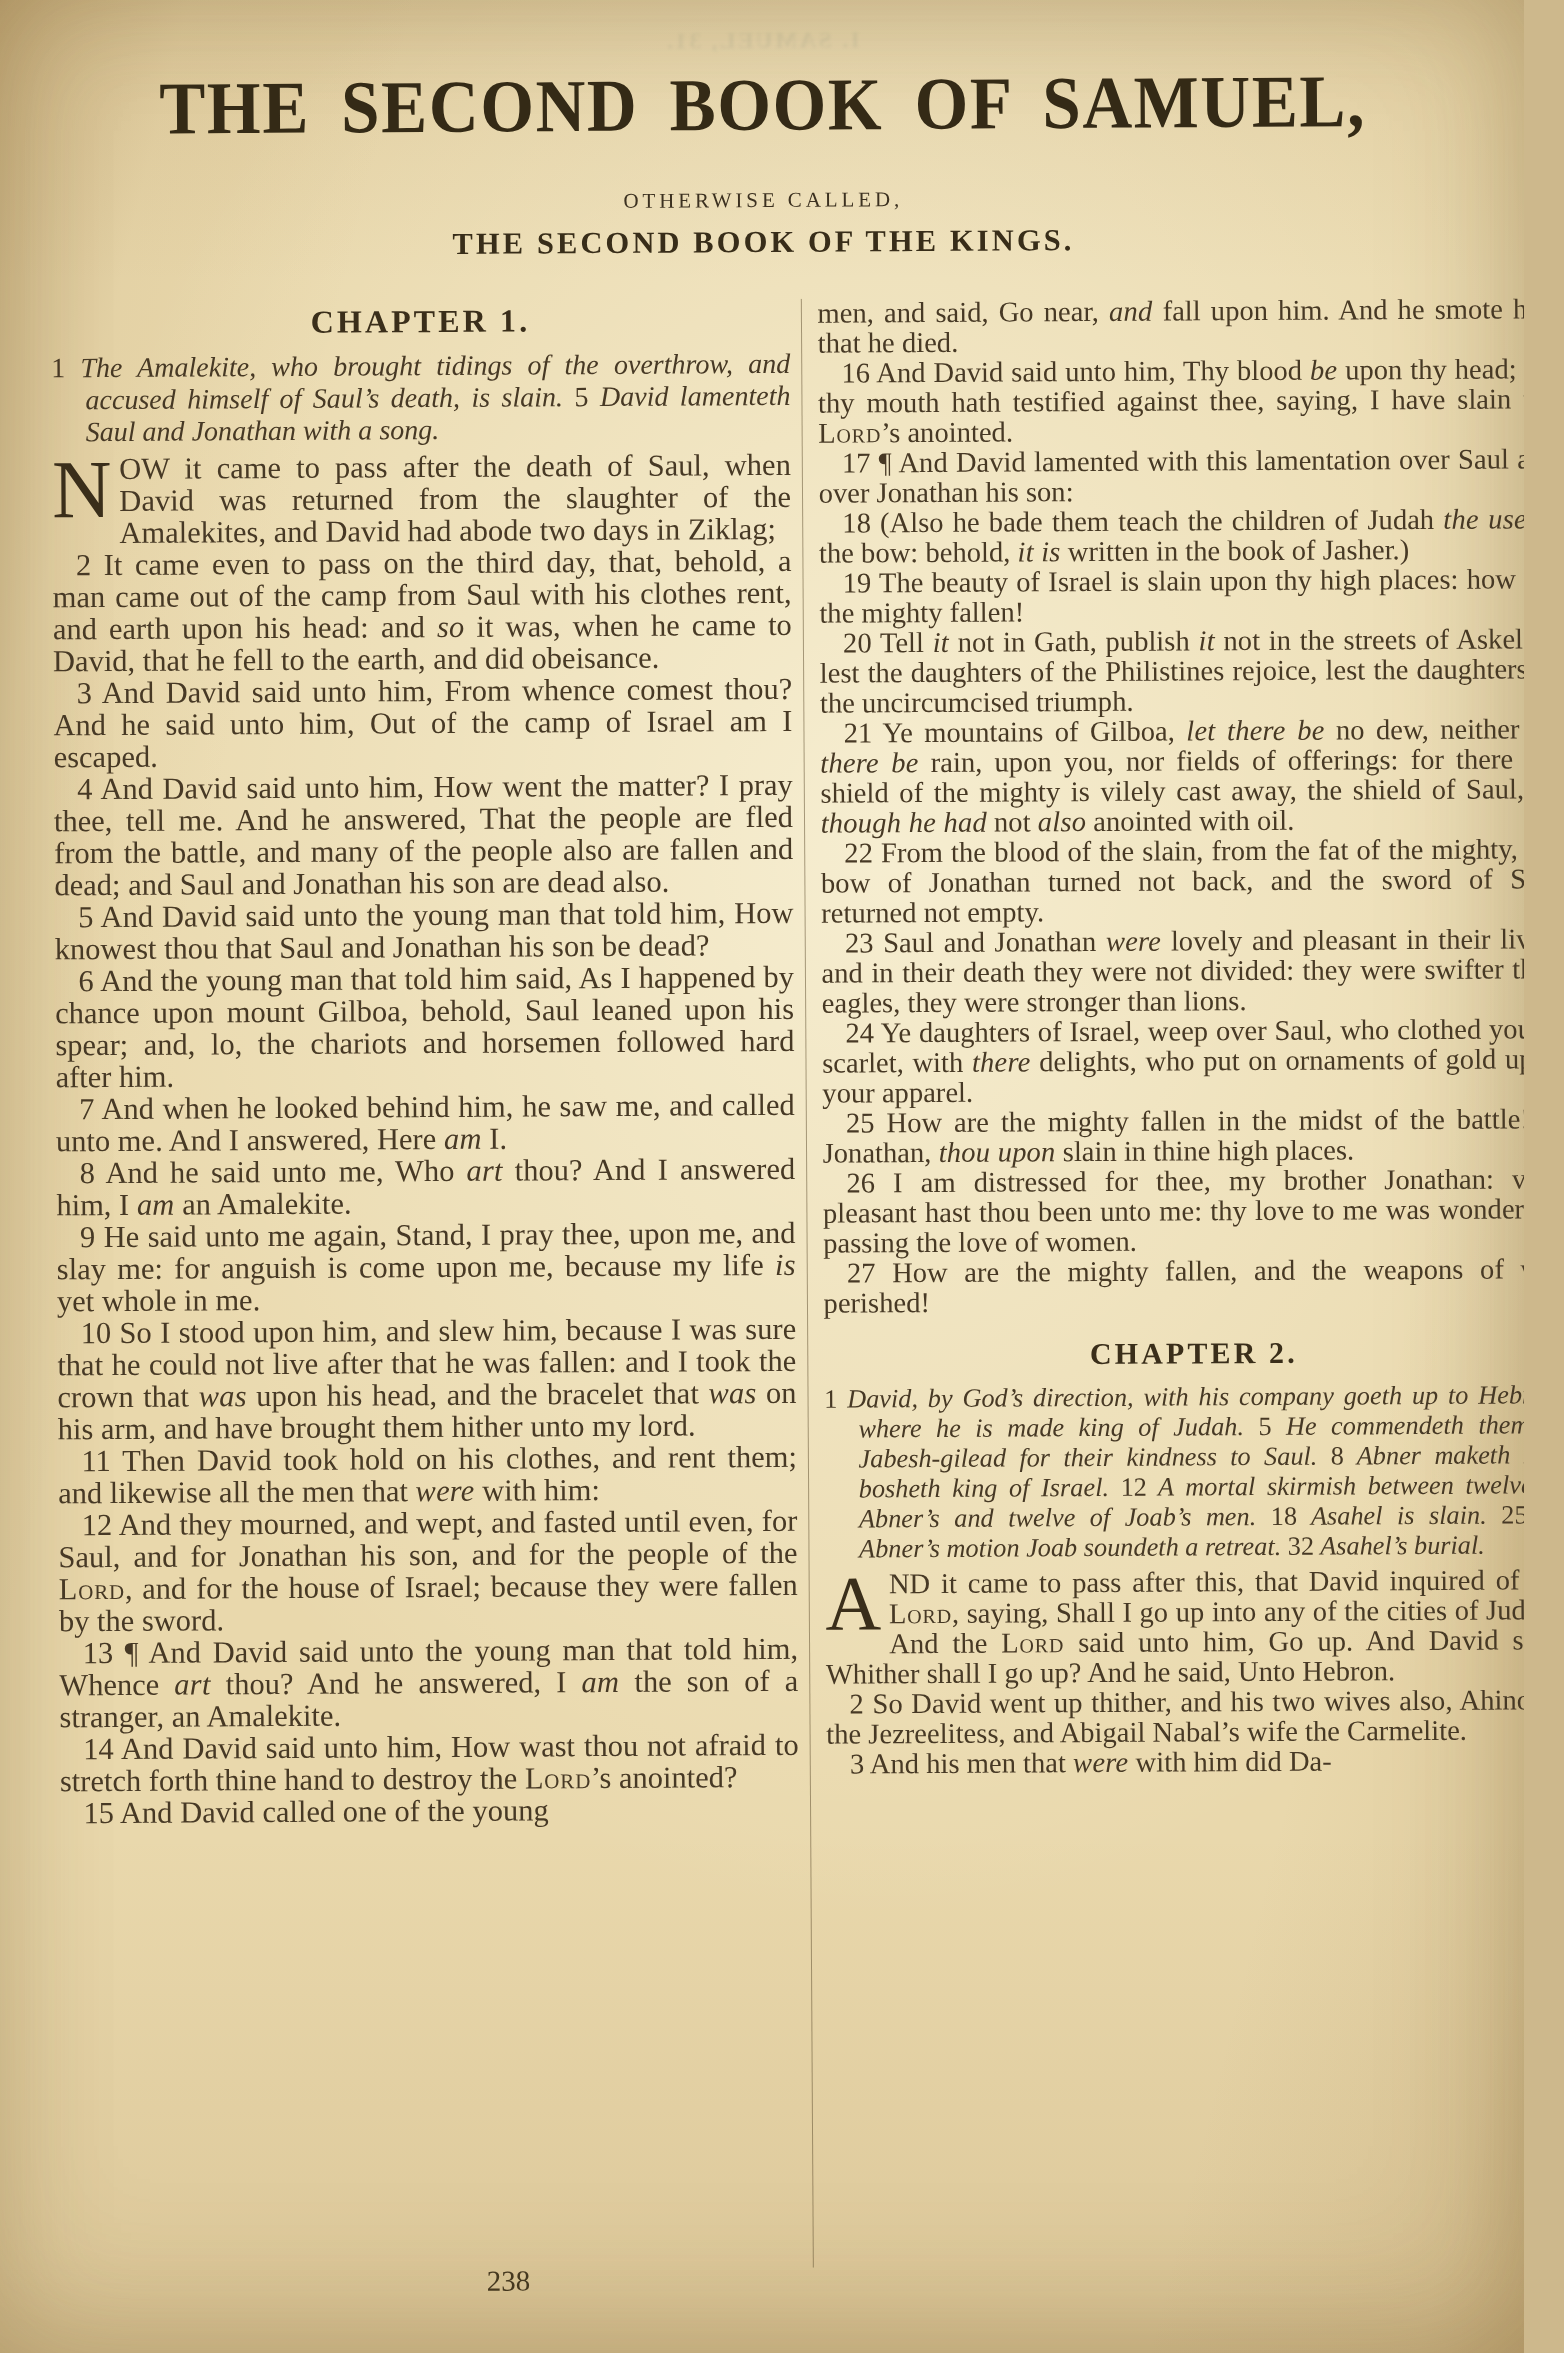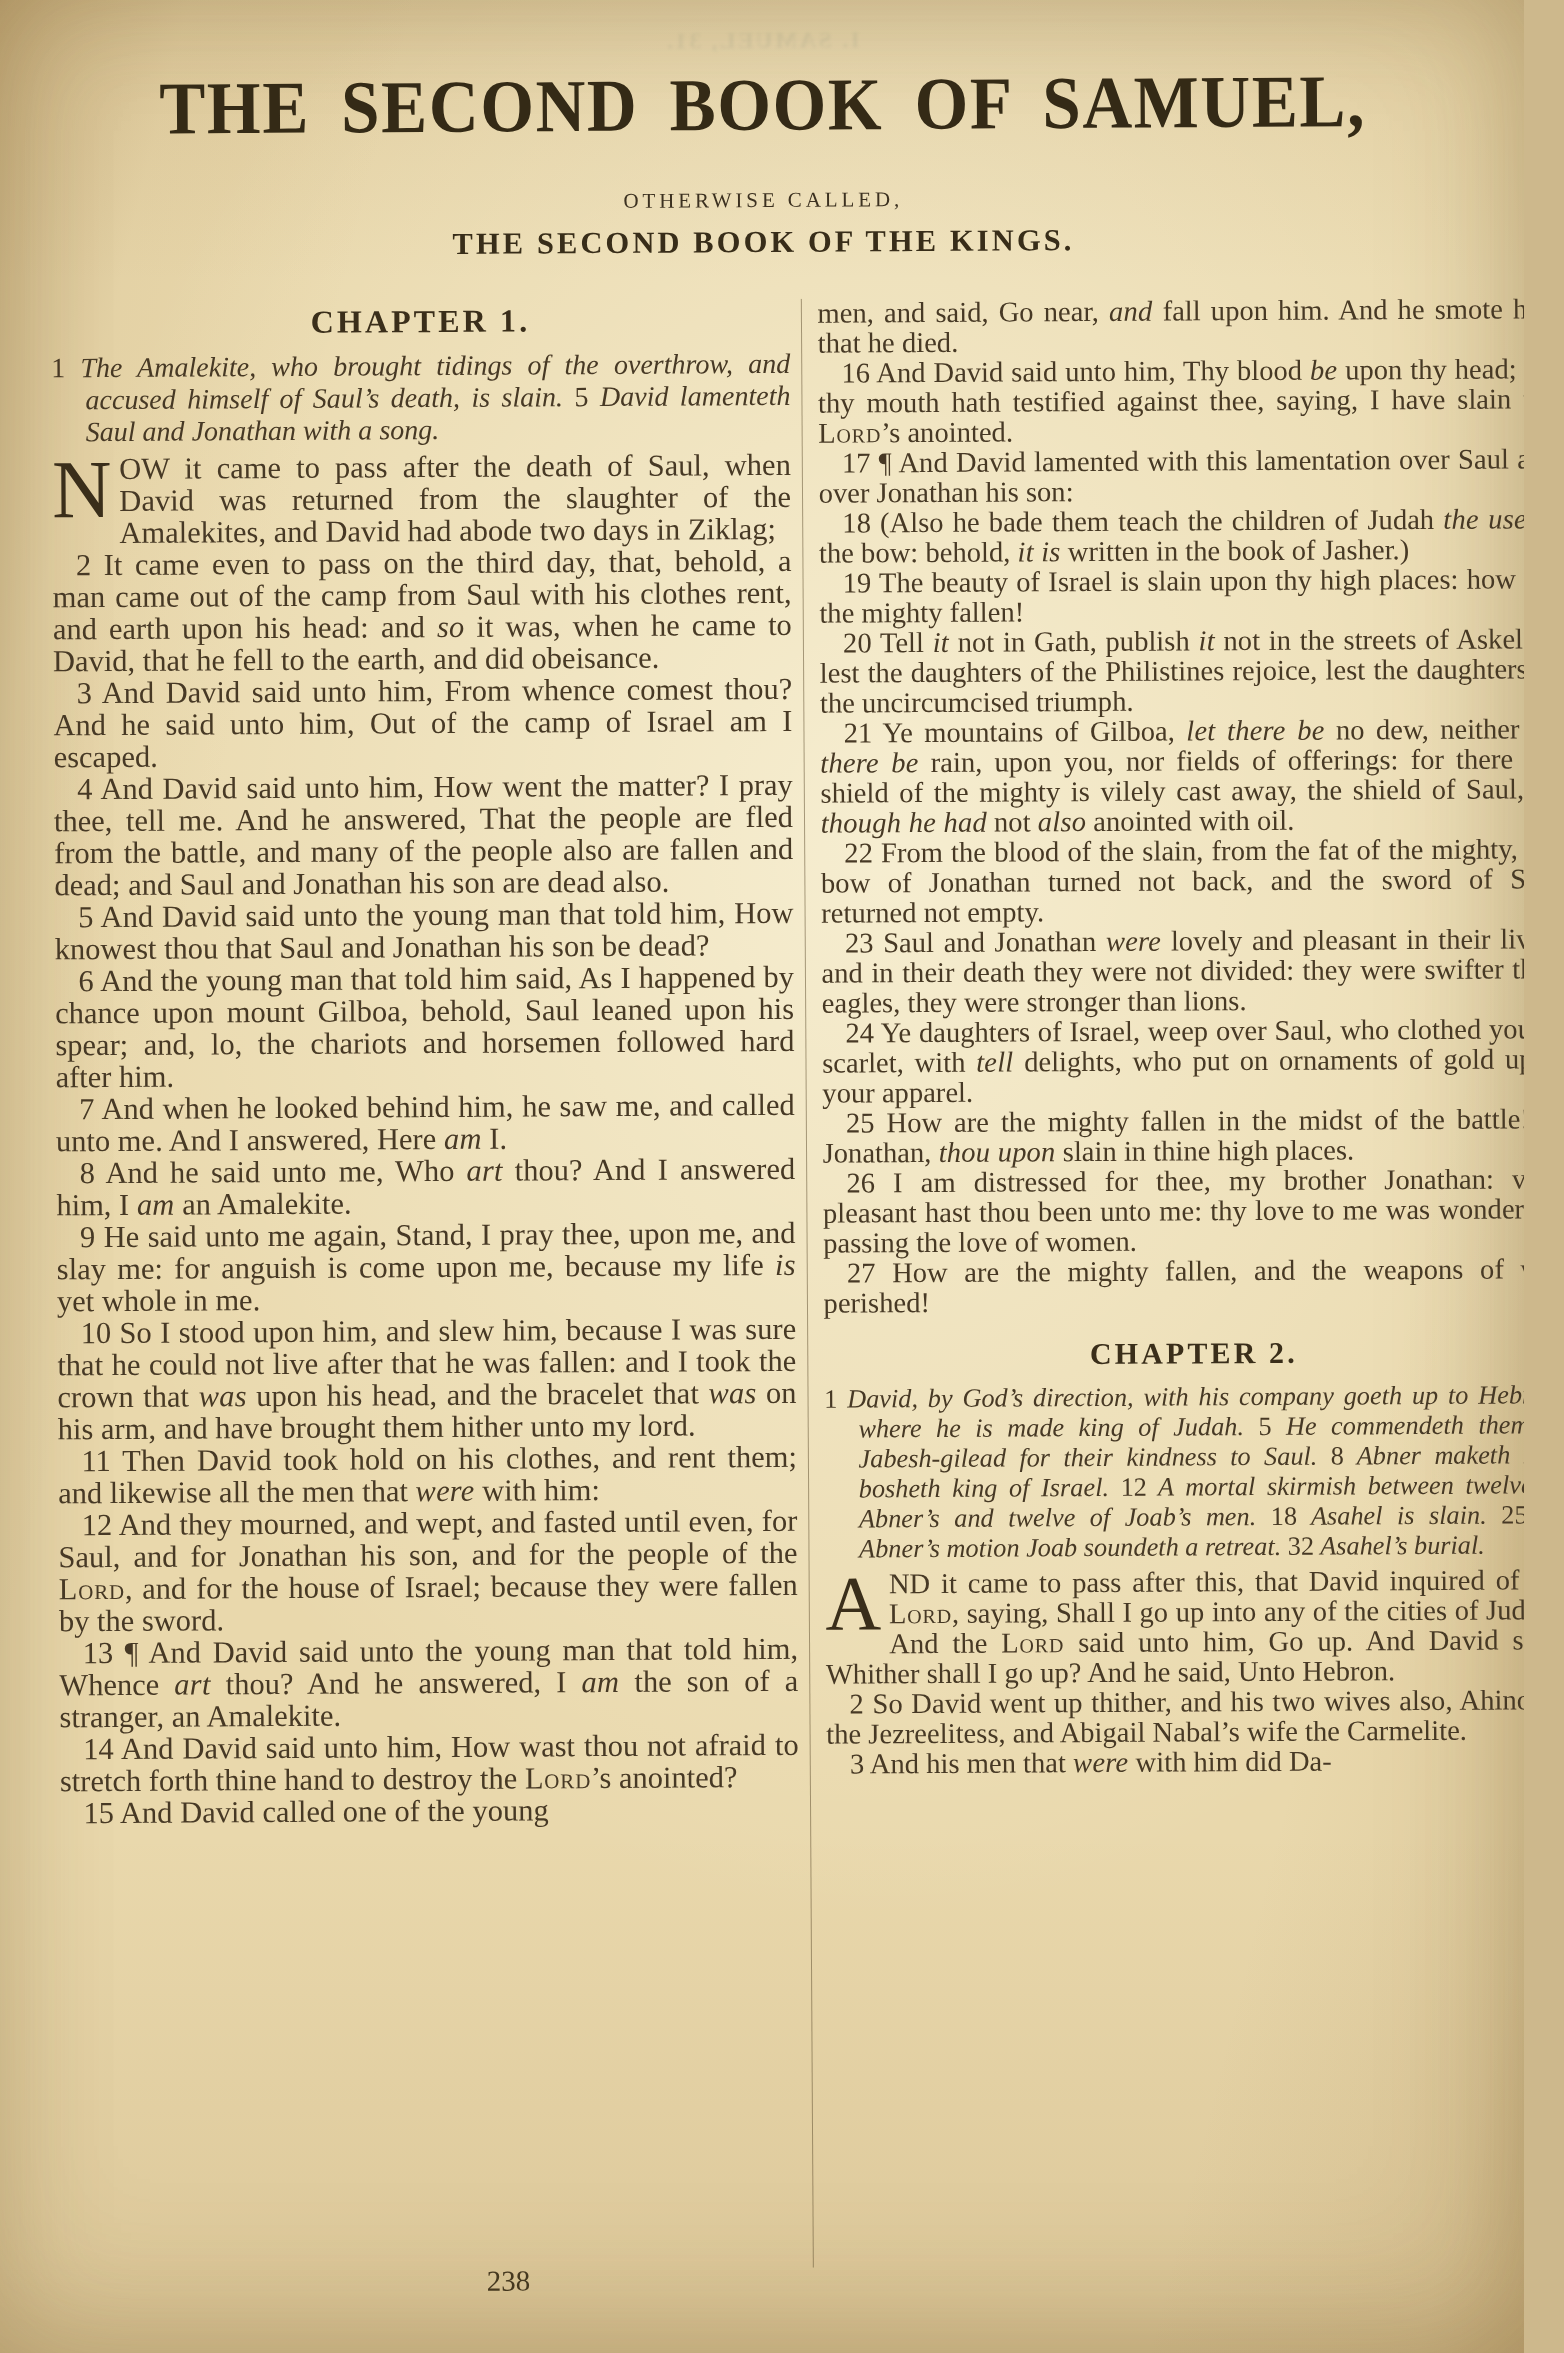--- a/index.html
+++ b/index.html
@@ -110,21 +110,21 @@
       <div class="col col-right">
           <p class="cont">men, and said, Go near, <i>and</i> fall upon him. And he smote him that he died.</p>
           <p class="verse">16 And David said unto him, Thy blood <i>be</i> upon thy head; for thy mouth hath testified against thee, saying, I have slain the <span class="sc">Lord</span>’s anointed.</p>
           <p class="verse">17 ¶ And David lamented with this lamentation over Saul and over Jonathan his son:</p>
           <p class="verse">18 (Also he bade them teach the children of Judah <i>the use of</i> the bow: behold, <i>it is</i> written in the book of Jasher.)</p>
           <p class="verse">19 The beauty of Israel is slain upon thy high places: how are the mighty fallen!</p>
           <p class="verse">20 Tell <i>it</i> not in Gath, publish <i>it</i> not in the streets of Askelon; lest the daughters of the Philistines rejoice, lest the daughters of the uncircumcised triumph.</p>
           <p class="verse">21 Ye mountains of Gilboa, <i>let there be</i> no dew, neither <i>let there be</i> rain, upon you, nor fields of offerings: for there the shield of the mighty is vilely cast away, the shield of Saul, <i>as though he had</i> not <i>also</i> anointed with oil.</p>
           <p class="verse">22 From the blood of the slain, from the fat of the mighty, the bow of Jonathan turned not back, and the sword of Saul returned not empty.</p>
           <p class="verse">23 Saul and Jonathan <i>were</i> lovely and pleasant in their lives, and in their death they were not divided: they were swifter than eagles, they were stronger than lions.</p>
-          <p class="verse">24 Ye daughters of Israel, weep over Saul, who clothed you in scarlet, with <i>tell</i> delights, who put on ornaments of gold upon your apparel.</p>
+          <p class="verse">24 Ye daughters of Israel, weep over Saul, who clothed you in scarlet, with <i>there</i> delights, who put on ornaments of gold upon your apparel.</p>
           <p class="verse">25 How are the mighty fallen in the midst of the battle! O Jonathan, <i>thou upon</i> slain in thine high places.</p>
           <p class="verse">26 I am distressed for thee, my brother Jonathan: very pleasant hast thou been unto me: thy love to me was wonderful, passing the love of women.</p>
           <p class="verse">27 How are the mighty fallen, and the weapons of war perished!</p>
           <h3 class="chapter-heading">CHAPTER 2.</h3>
           <p class="summary"><span class="up">1</span> David, by God’s direction, with his company goeth up to Hebron, where he is made king of Judah. <span class="up">5</span> He commendeth them of Jabesh-gilead for their kindness to Saul. <span class="up">8</span> Abner maketh Ish-bosheth king of Israel. <span class="up">12</span> A mortal skirmish between twelve of Abner’s and twelve of Joab’s men. <span class="up">18</span> Asahel is slain. <span class="up">25</span> At Abner’s motion Joab soundeth a retreat. <span class="up">32</span> Asahel’s burial.</p>
           <p class="dropv"><span class="dc">A</span>ND it came to pass after this, that David inquired of the <span class="sc">Lord</span>, saying, Shall I go up into any of the cities of Judah? And the <span class="sc">Lord</span> said unto him, Go up. And David said, Whither shall I go up? And he said, Unto Hebron.</p>
           <p class="verse">2 So David went up thither, and his two wives also, Ahinoam the Jezreelitess, and Abigail Nabal’s wife the Carmelite.</p>
           <p class="verse">3 And his men that <i>were</i> with him did Da-</p>
         </div>
     </div>

